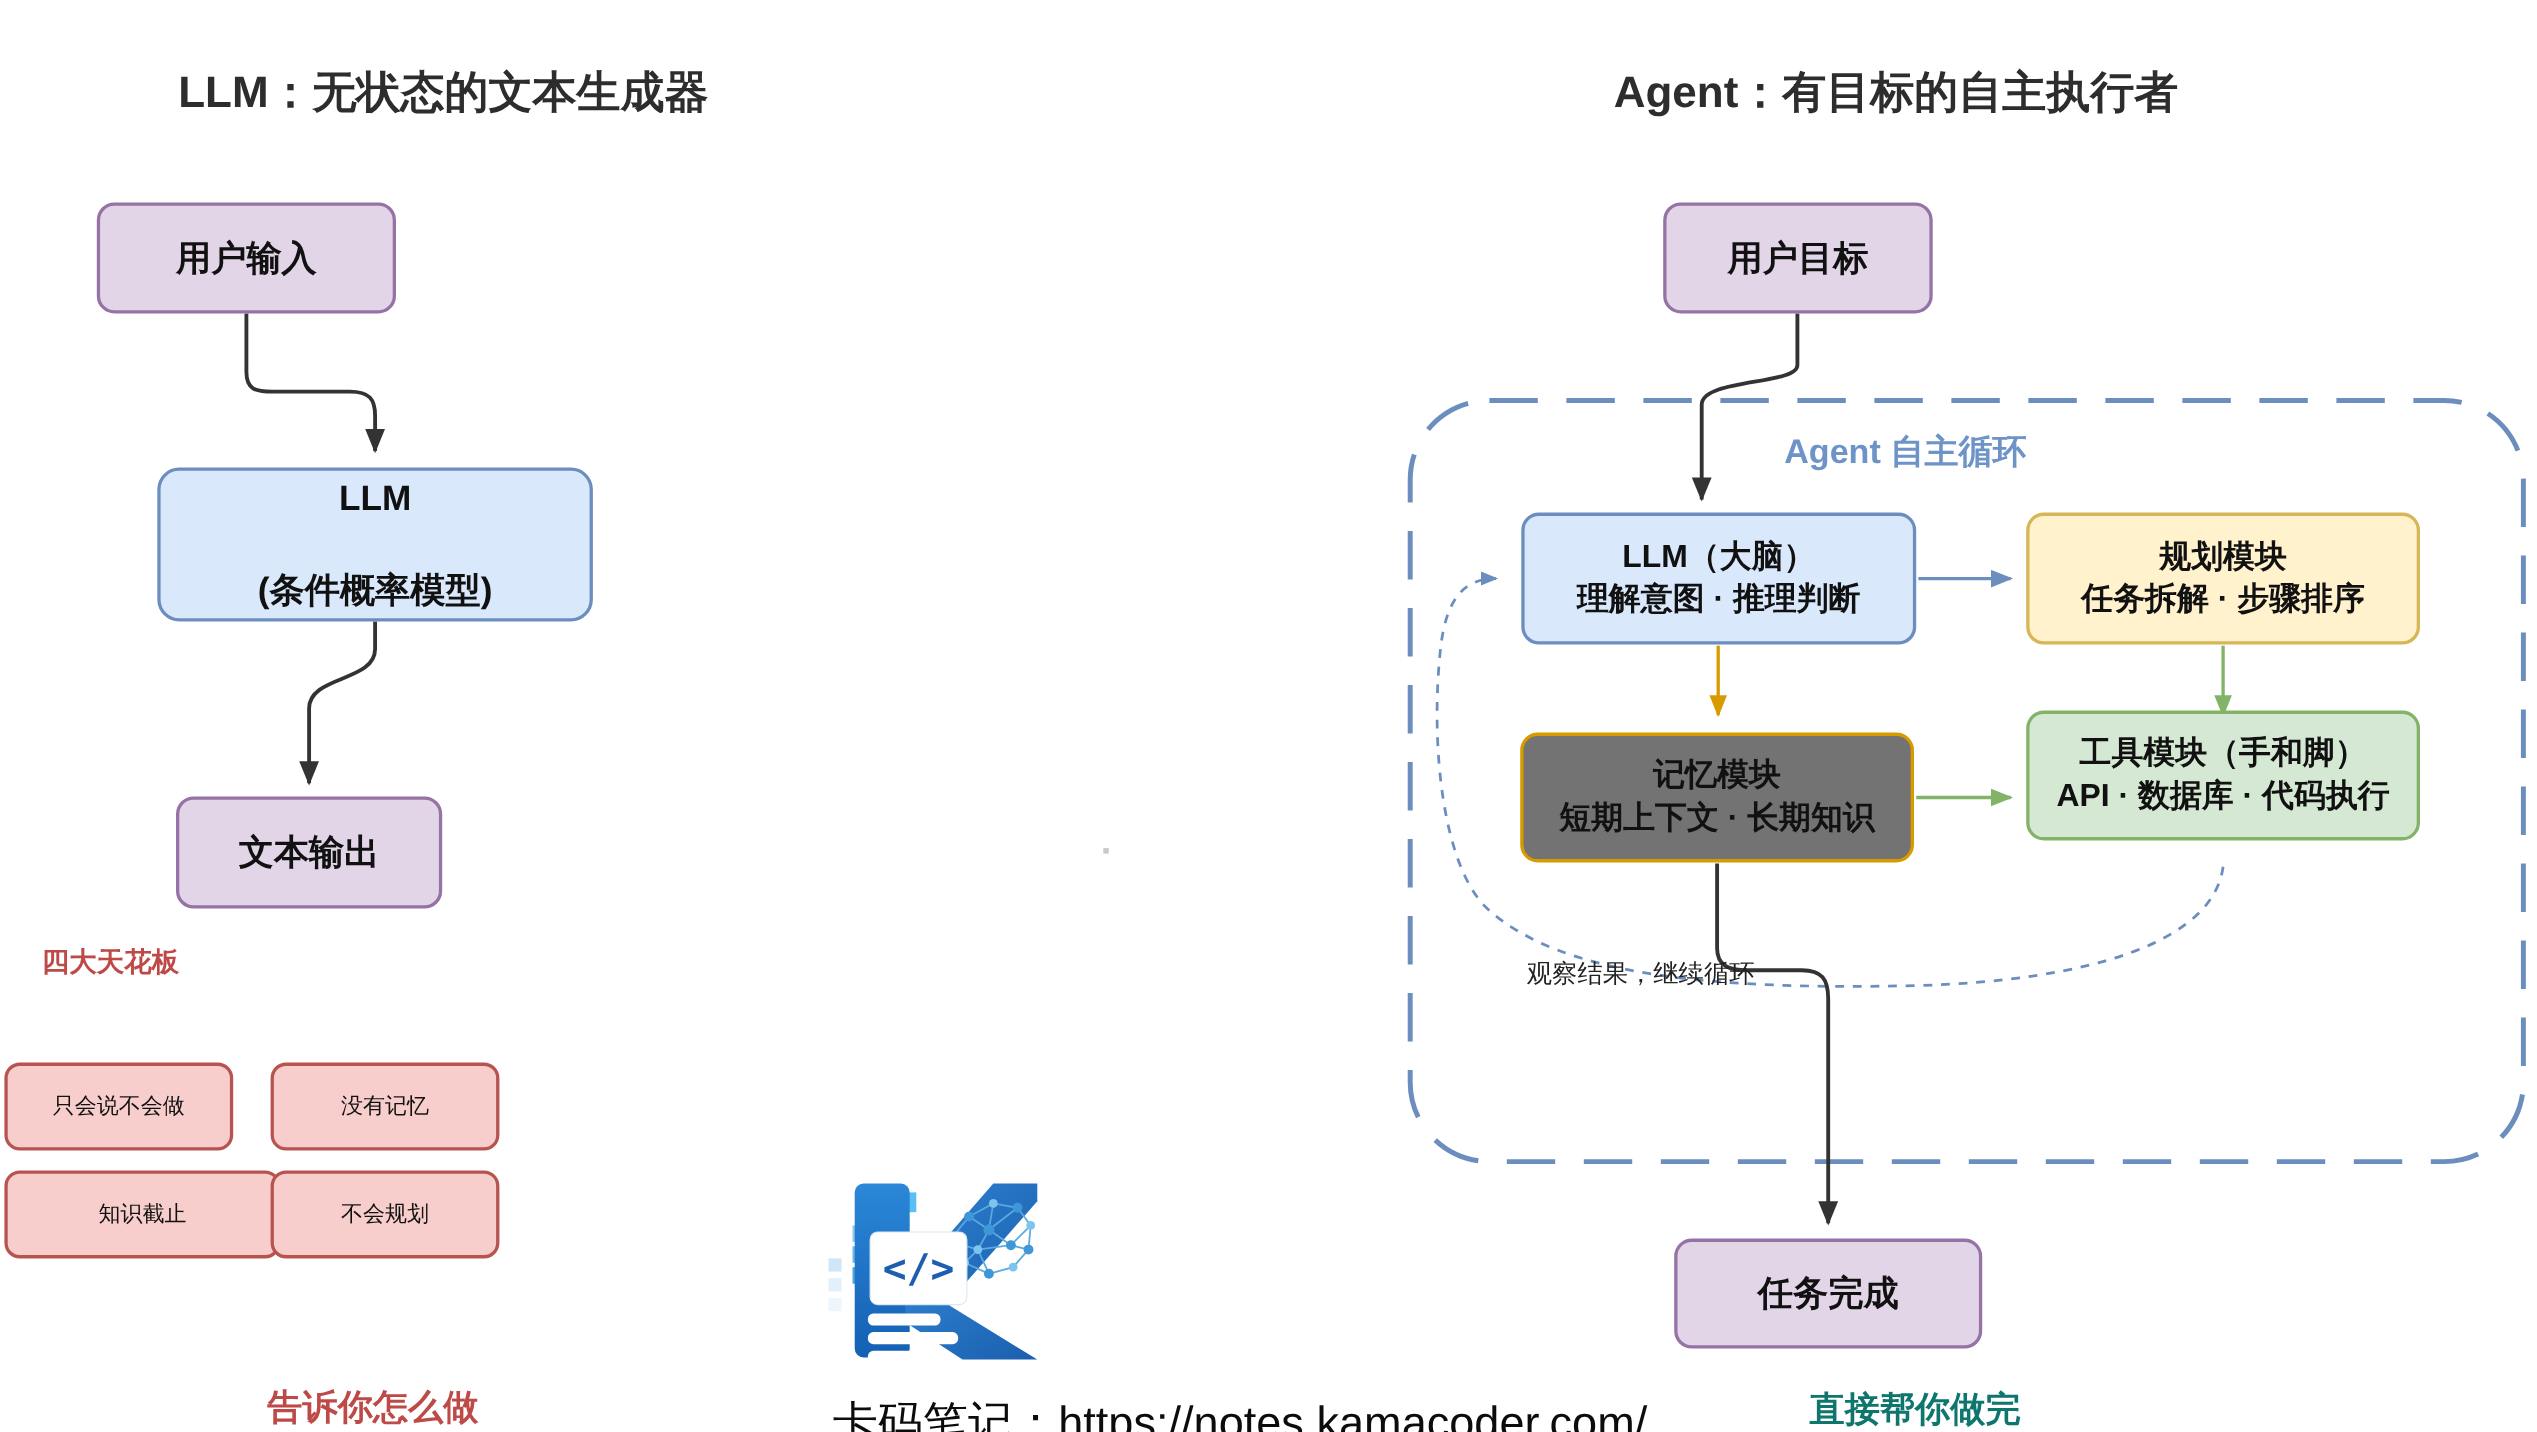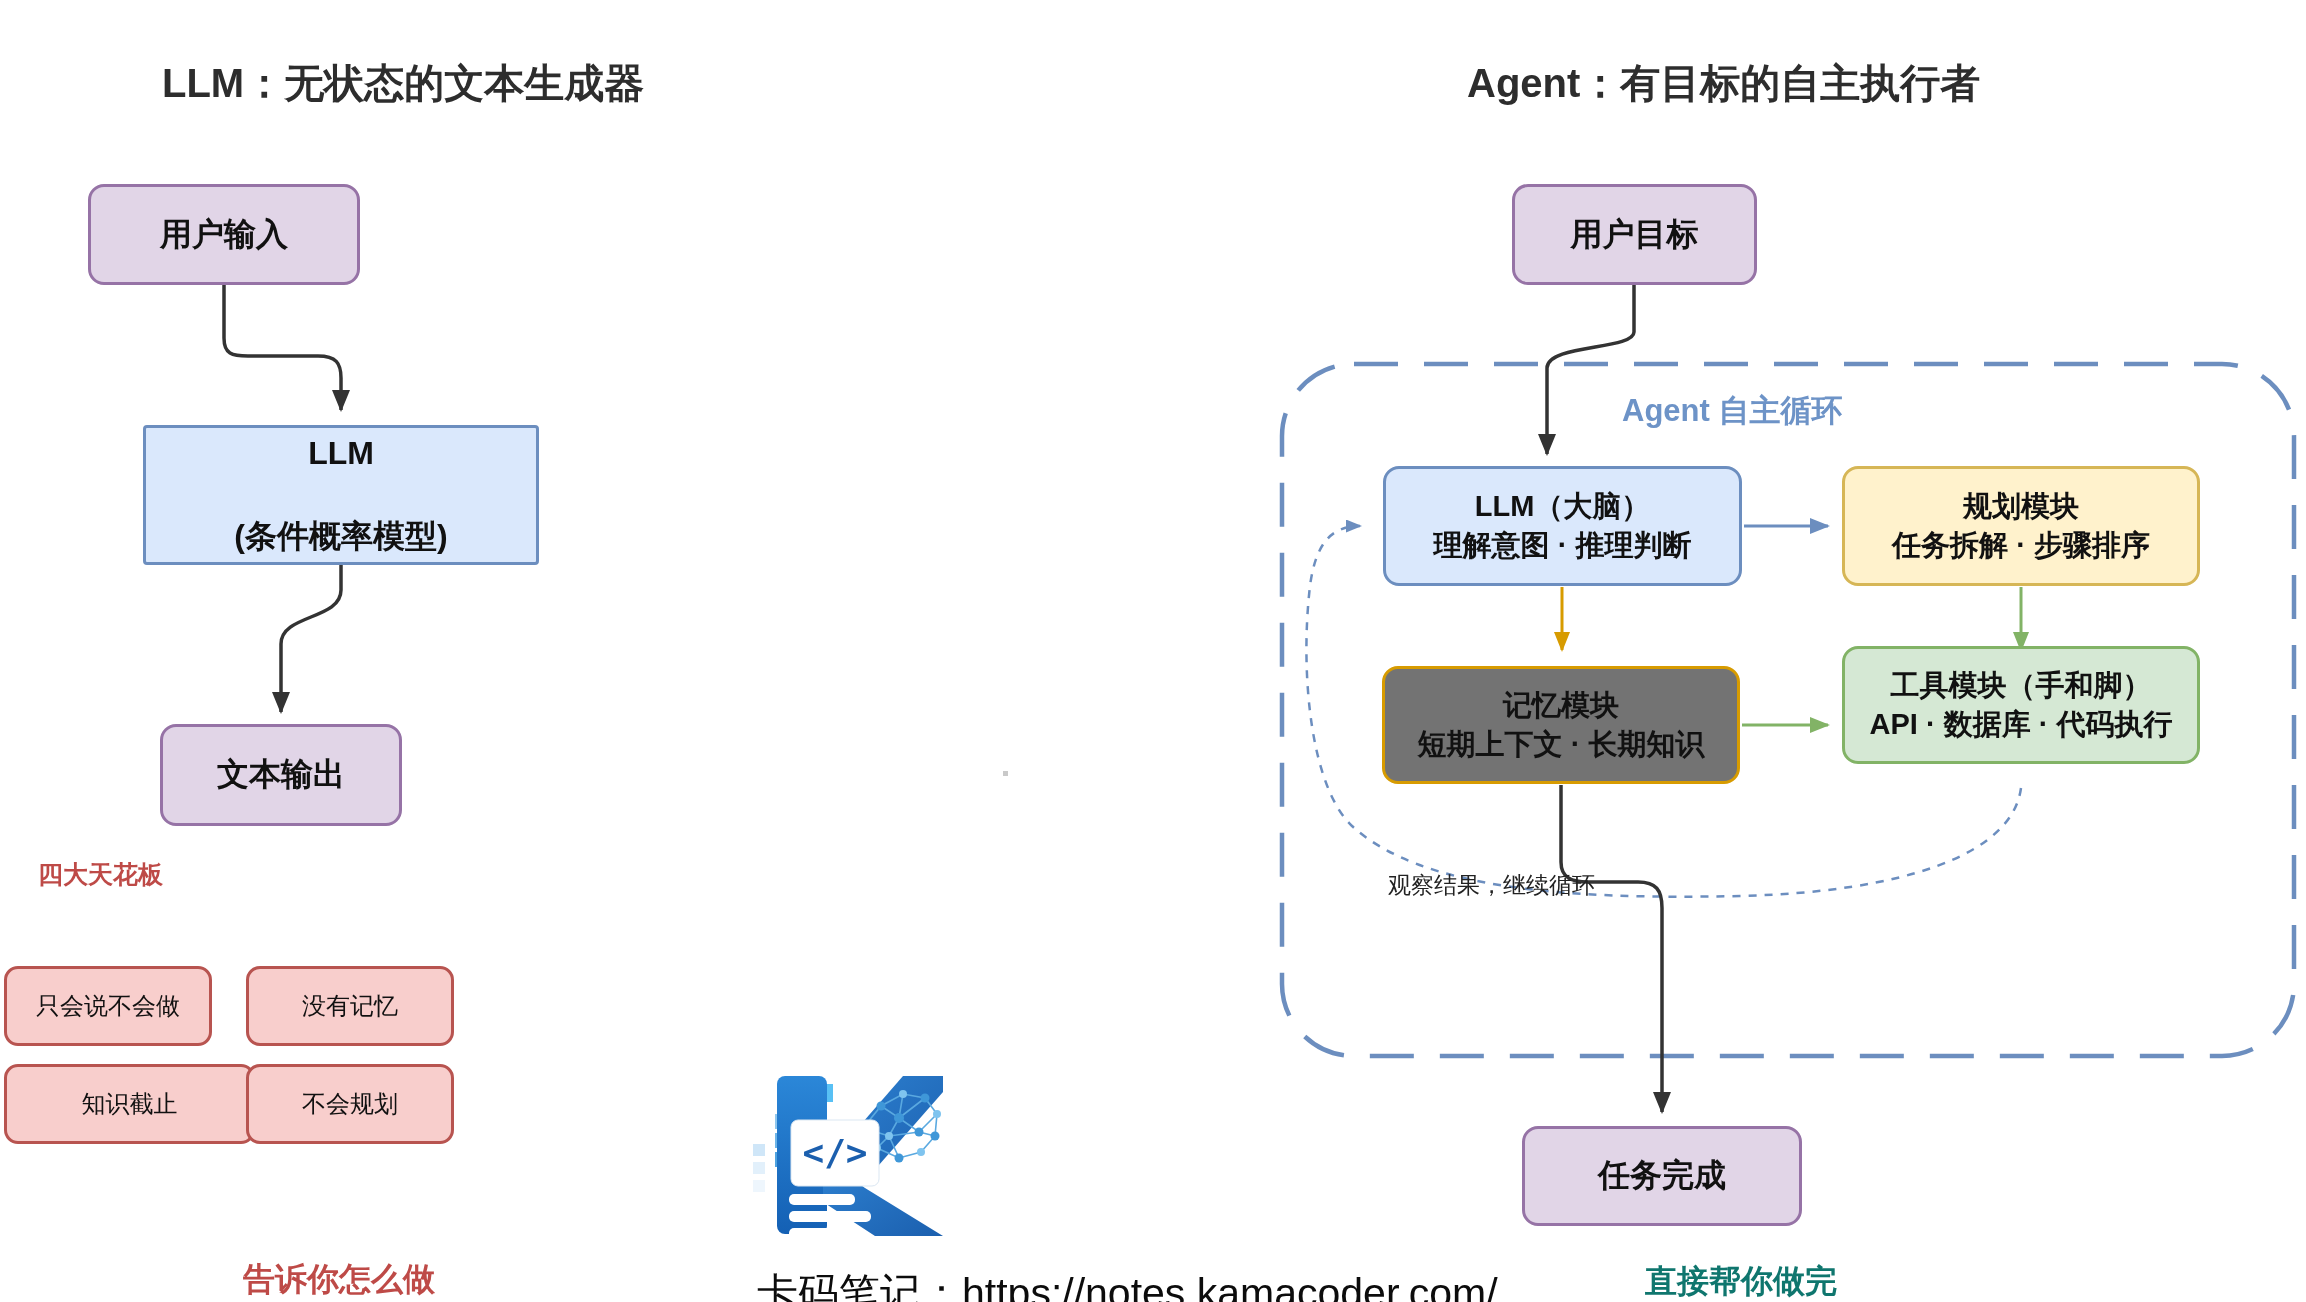--- a/index.html
+++ b/index.html
@@ -30,21 +30,21 @@
   .title{
     position:absolute;font-weight:700;font-size:40px;color:#2d2d2d;white-space:nowrap;
   }
   .caption-red{position:absolute;font-weight:700;font-size:32px;color:#BE4A47;white-space:nowrap;}
   .caption-green{position:absolute;font-weight:700;font-size:32px;color:#0f766e;white-space:nowrap;}
   .loop-label{position:absolute;font-weight:700;font-size:31px;color:#6D93C7;white-space:nowrap;}
   .small-label{position:absolute;font-size:23px;color:#222;white-space:nowrap;}
   .footer-line{position:absolute;font-size:41px;color:#0c0c0c;white-space:nowrap;}
   .fs32{font-size:32px;}
   .fs29{font-size:29px;}
-  .fs28{font-size:24px;}
+  .fs28{font-size:20px;}
   .dot-artifact{position:absolute;width:5px;height:5px;background:#c9c9c9;}
 </style>
 </head>
 <body>
 
 <div id="stage">
 
   <svg class="layer" viewBox="0 0 2306 1302">
     <defs>
       <marker id="mBlack" markerUnits="userSpaceOnUse" markerWidth="24" markerHeight="20" refX="20" refY="9" orient="auto">
@@ -81,21 +81,21 @@
     <path d="M 2021,561 L 2021,624" fill="none" stroke="#82B366" stroke-width="3" marker-end="url(#mGreen)"></path>
     <path d="M 1742,699 L 1828,699" fill="none" stroke="#82B366" stroke-width="3" marker-end="url(#mGreen)"></path>
   </svg>
 
   <div class="title" style="left:162px;top:30px;">LLM：无状态的文本生成器</div>
 
   <div class="node purple fs32" style="left:88px;top:158px;width:272px;height:101px;">
     <span>用户输入</span>
   </div>
 
-  <div class="node blue fs32" style="left:143px;top:399px;width:396px;height:140px;border-radius:4px;gap:40px;">
+  <div class="node blue fs32" style="left:143px;top:399px;width:396px;height:140px;border-radius:20px;gap:40px;">
     <span>LLM</span>
     <span>(条件概率模型)</span>
   </div>
 
   <div class="node purple fs32" style="left:160px;top:698px;width:242px;height:102px;">
     <span>文本输出</span>
   </div>
 
   <div class="caption-red" style="left:38px;top:832px;font-size:25px;">四大天花板</div>
 

